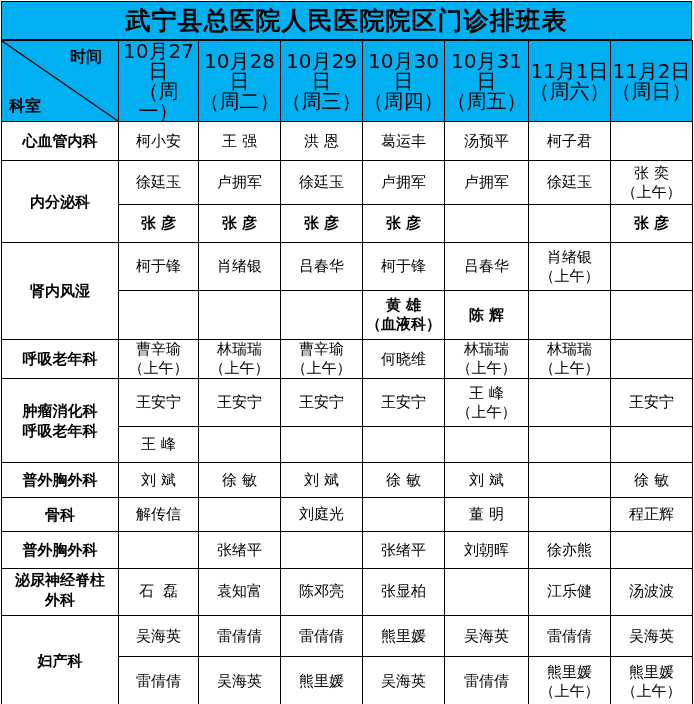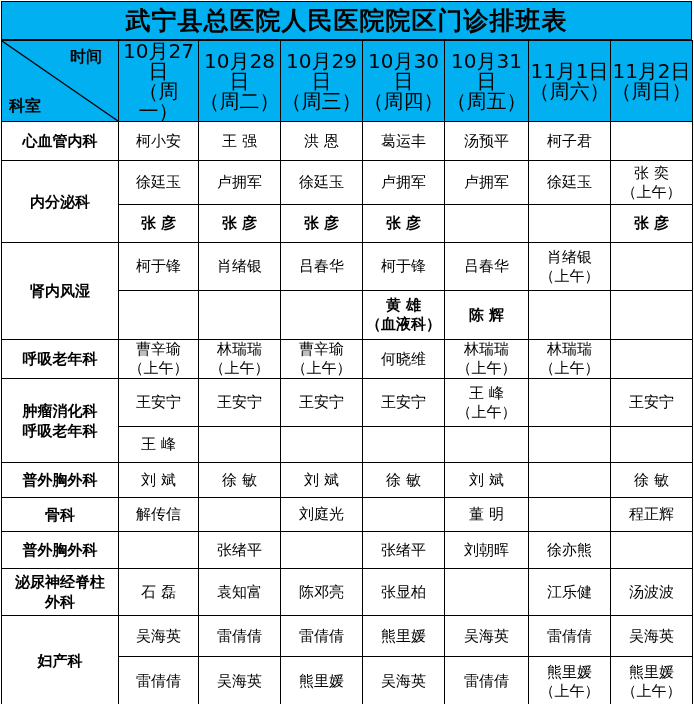--- a/index.html
+++ b/index.html
@@ -297,21 +297,21 @@
             <span class="cell-line">张绪平</span>
           </td>
           <td>
             <span class="cell-line">刘朝晖</span>
           </td>
           <td>
             <span class="cell-line">徐亦熊</span>
           </td>
           <td></td>
         </tr>
-        <tr style="height: 47px;">
+        <tr style="height: 47px; font-family: Liberation Mono, monospace;">
           <td class="dept" rowspan="1">
             <span class="cell-line">泌尿神经脊柱</span>
             <span class="cell-line">外科</span>
           </td>
           <td>
             <span class="cell-line">石  磊</span>
           </td>
           <td>
             <span class="cell-line">袁知富</span>
           </td>

